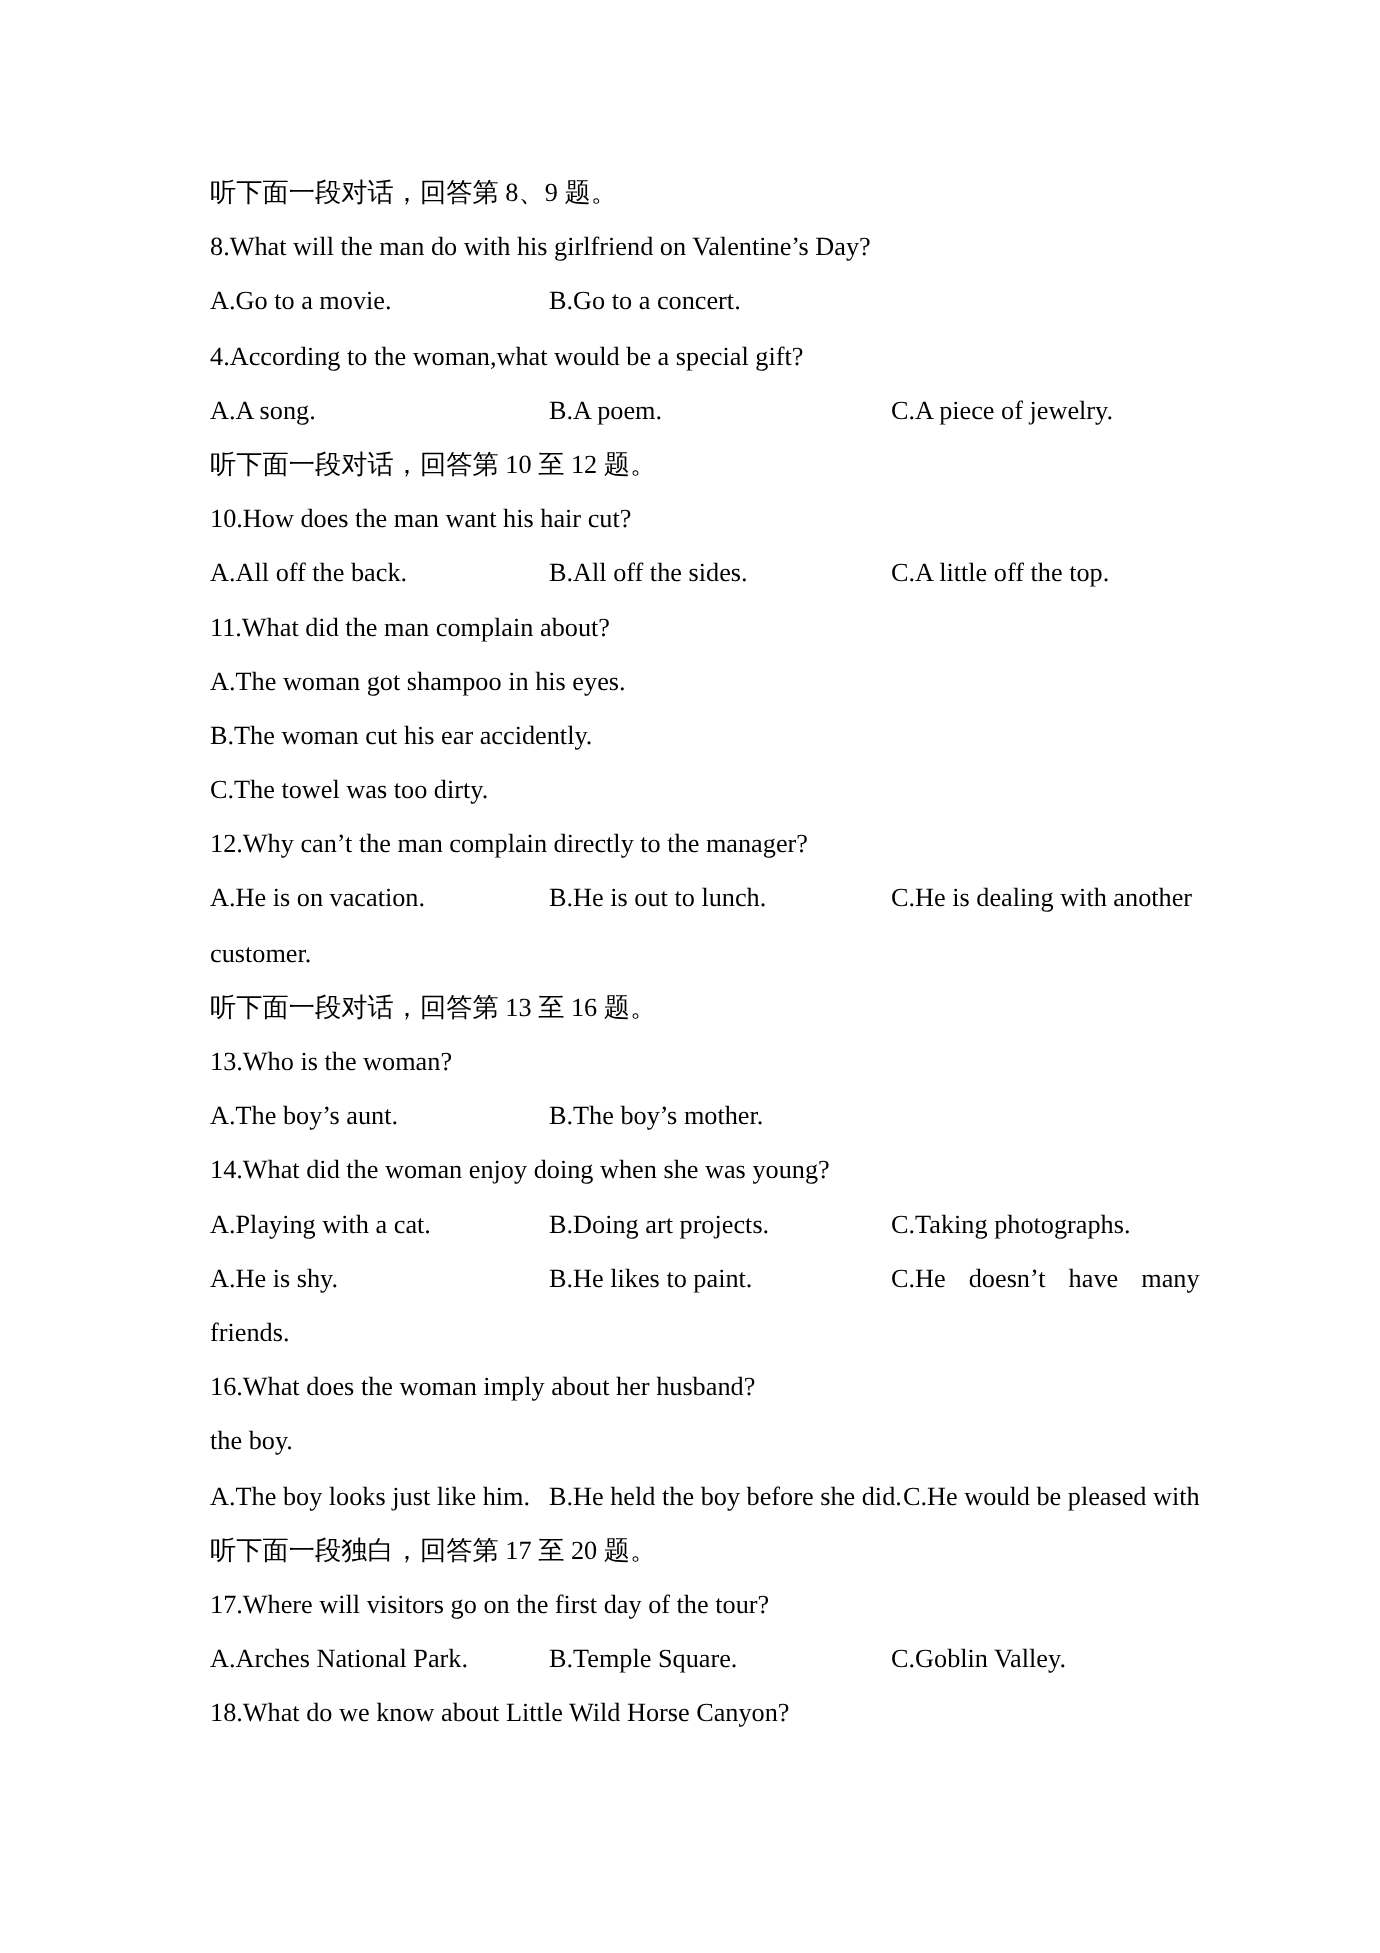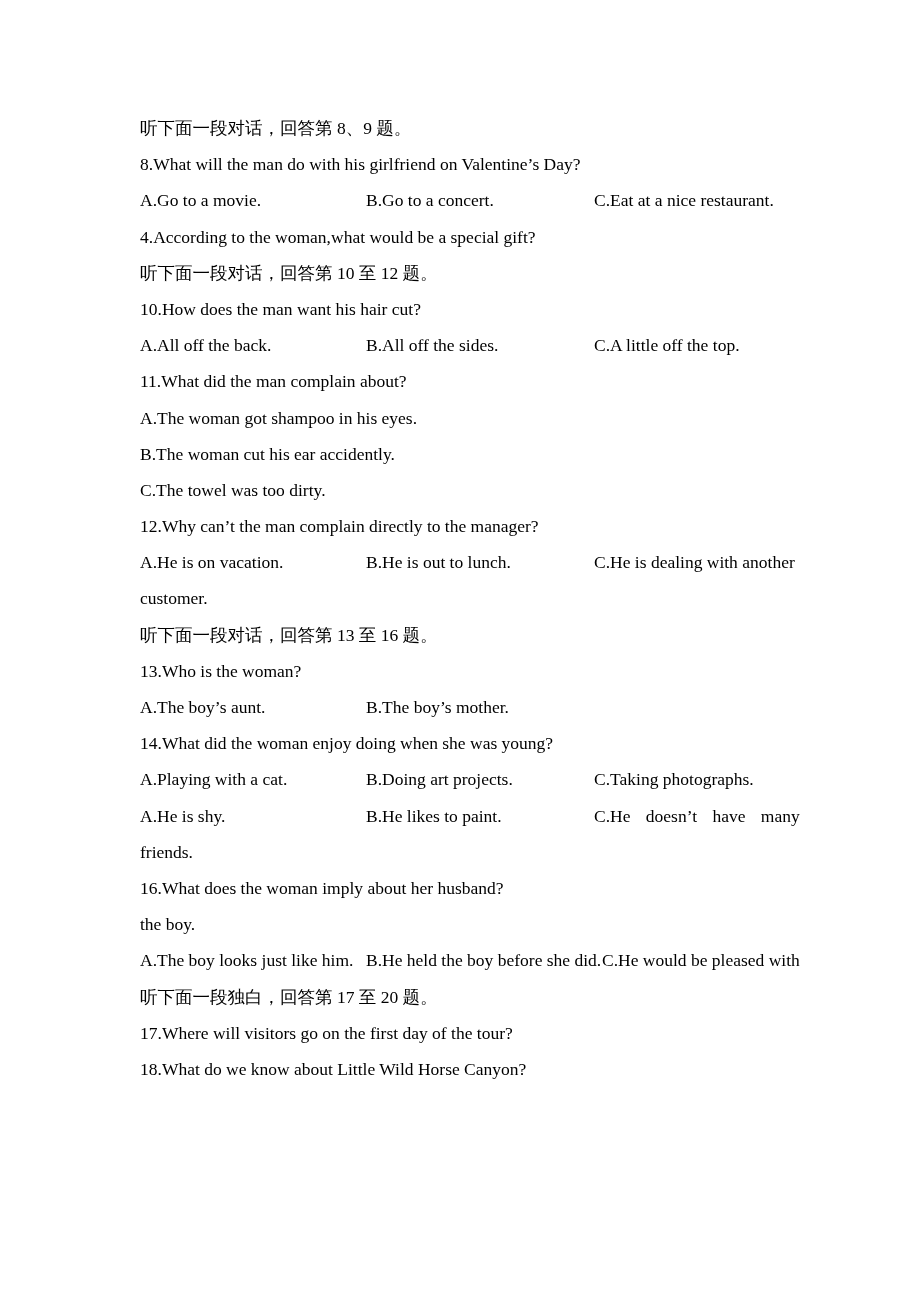--- a/index.html
+++ b/index.html
@@ -39,22 +39,23 @@
   .col-c { left: 454px; }
   .cjust { word-spacing: 11px; }
 </style>
 </head>
 <body>
 
 <div class="page">
   <div class="doc">
       <div class="line">听下面一段对话，回答第 8、9 题。</div>
       <div class="line">8.What will the man do with his girlfriend on Valentine’s Day?</div>
-      <div class="line cols"><span class="col-a">A.Go to a movie.</span><span class="col-b">B.Go to a concert.</span><span class="col-c">C.Eat at a nice restaurant.</span></div>
+      <div class="line cols"><span class="col-a">A.Go to a movie.</span><span class="col-b">B.Go to a concert.</span></div>
       <div class="line">4.According to the woman,what would be a special gift?</div>
+      <div class="line cols"><span class="col-a">A.A song.</span><span class="col-b">B.A poem.</span><span class="col-c">C.A piece of jewelry.</span></div>
       <div class="line">听下面一段对话，回答第 10 至 12 题。</div>
       <div class="line">10.How does the man want his hair cut?</div>
       <div class="line cols"><span class="col-a">A.All off the back.</span><span class="col-b">B.All off the sides.</span><span class="col-c">C.A little off the top.</span></div>
       <div class="line">11.What did the man complain about?</div>
       <div class="line">A.The woman got shampoo in his eyes.</div>
       <div class="line">B.The woman cut his ear accidently.</div>
       <div class="line">C.The towel was too dirty.</div>
       <div class="line">12.Why can’t the man complain directly to the manager?</div>
       <div class="line cols"><span class="col-a">A.He is on vacation.</span><span class="col-b">B.He is out to lunch.</span><span class="col-c">C.He is dealing with another</span></div>
       <div class="line">customer.</div>
@@ -63,15 +64,16 @@
       <div class="line cols"><span class="col-a">A.The boy’s aunt.</span><span class="col-b">B.The boy’s mother.</span></div>
       <div class="line">14.What did the woman enjoy doing when she was young?</div>
       <div class="line cols"><span class="col-a">A.Playing with a cat.</span><span class="col-b">B.Doing art projects.</span><span class="col-c">C.Taking photographs.</span></div>
       <div class="line cols"><span class="col-a">A.He is shy.</span><span class="col-b">B.He likes to paint.</span><span class="col-c cjust">C.He doesn’t have many</span></div>
       <div class="line">friends.</div>
       <div class="line">16.What does the woman imply about her husband?</div>
       <div class="line">the boy.</div>
       <div class="line cols"><span class="col-a">A.The boy looks just like him.</span><span class="col-b">B.He held the boy before she did.</span><span class="col-c" style="left: 462px;">C.He would be pleased with</span></div>
       <div class="line">听下面一段独白，回答第 17 至 20 题。</div>
       <div class="line">17.Where will visitors go on the first day of the tour?</div>
+      <div class="line cols"><span class="col-a">A.Arches National Park.</span><span class="col-b">B.Temple Square.</span><span class="col-c">C.Goblin Valley.</span></div>
       <div class="line">18.What do we know about Little Wild Horse Canyon?</div>
     </div>
 </div>
 
 </body></html>

